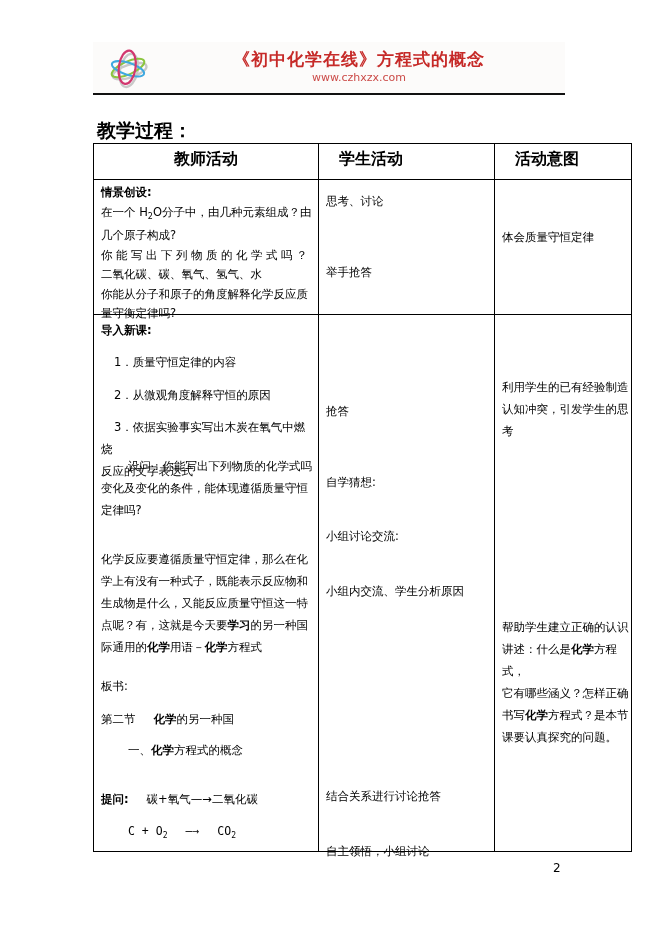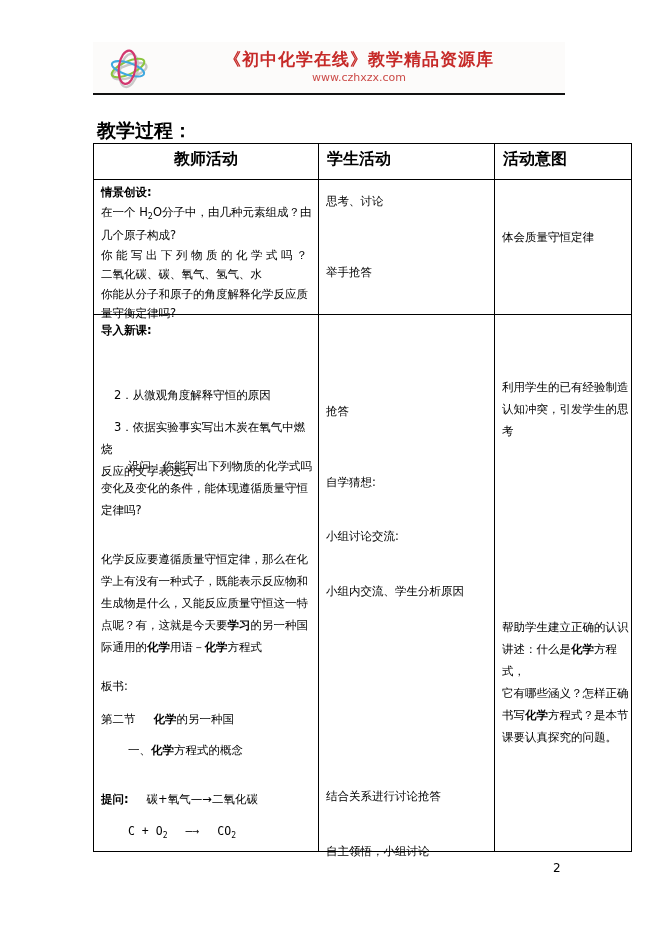--- a/index.html
+++ b/index.html
@@ -43,21 +43,21 @@
   .cell { position:absolute; overflow:visible; }
   .col1 { left:0; width:224px; }
   .col2 { left:225px; width:175px; }
   .col3 { left:401px; width:138px; }
   .rowh { top:0; height:35px; }
   .row1 { top:36px; height:134px; }
   .row2 { top:171px; height:538px; }
 
   .hcell { font-size:16px; font-weight:bold; padding-top:7px; line-height:16px; }
   .hcell.center { text-align:center; }
-  .hcell.pad { padding-left:8px; }
+  .hcell.pad { padding-left:8px;margin-left:12px; }
 
   .blk { position:absolute; left:7px; right:4px; font-size:11.5px; line-height:22px; }
   .col1 .blk { line-height:22px; }
   .lh19 { line-height:19.5px !important; }
   .bold { font-weight:bold; }
   .sp { letter-spacing:3.5px; }
   sub { font-size:8px; }
   .ind1 { display:inline-block; width:13px; }
   .ind2 { display:inline-block; width:27px; }
   .gap { display:inline-block; width:18px; }
@@ -74,21 +74,21 @@
     <svg class="banner-logo" viewBox="0 0 60 60">
       <g fill="none" stroke-linecap="round">
         <ellipse cx="32" cy="34" rx="22" ry="8" stroke="#c9c9c9" stroke-width="3" transform="rotate(-18 32 34)"></ellipse>
         <ellipse cx="31" cy="33" rx="11" ry="21" stroke="#c9c9c9" stroke-width="3" transform="rotate(12 31 33)"></ellipse>
         <ellipse cx="30" cy="30" rx="22" ry="8" stroke="#8bc53f" stroke-width="2.6" transform="rotate(-24 30 30)"></ellipse>
         <ellipse cx="30" cy="31" rx="21" ry="7.5" stroke="#3fa9e0" stroke-width="2.6" transform="rotate(18 30 31)"></ellipse>
         <ellipse cx="29" cy="29" rx="10.5" ry="21" stroke="#d2376e" stroke-width="2.8" transform="rotate(8 29 29)"></ellipse>
       </g>
     </svg>
     <div class="banner-text">
-      <div class="banner-title">《初中化学在线》教学精品资源库</div>
+      <div class="banner-title">《初中化学在线》方程式的概念</div>
       <div class="banner-url">www.czhxzx.com</div>
     </div>
   </div>
 
   <div class="lead-label">教学过程：</div>
 
   <div class="sheet">
     <div class="vline v1"></div>
     <div class="vline v2"></div>
     <div class="hline h1"></div>
@@ -114,20 +114,21 @@
       <div class="blk" style="top:10px">思考、讨论</div>
       <div class="blk" style="top:81px">举手抢答</div>
     </div>
 
     <div class="cell row1 col3">
       <div class="blk" style="top:46px">体会质量守恒定律</div>
     </div>
 
     <div class="cell row2 col1">
       <div class="blk bold" style="top:4px">导入新课:</div>
+      <div class="blk" style="top:36px"><span class="ind1"></span><span>1．质量守恒定律的内容</span></div>
       <div class="blk" style="top:69px"><span class="ind1"></span><span>2．从微观角度解释守恒的原因</span></div>
       <div class="blk" style="top:101px"><span class="ind1"></span><span>3．依据实验事实写出木炭在氧气中燃烧</span><br><span>反应的文字表达式</span></div>
       <div class="blk" style="top:140px"><span class="ind2"></span><span>设问：你能写出下列物质的化学式吗</span><br><span>变化及变化的条件，能体现遵循质量守恒</span><br><span>定律吗?</span></div>
       <div class="blk" style="top:360px">板书:</div>
       <div class="blk" style="top:233px">
         <span>化学反应要遵循质量守恒定律，那么在化</span><br>
         <span>学上有没有一种式子，既能表示反应物和</span><br>
         <span>生成物是什么，又能反应质量守恒这一特</span><br>
         <span>点呢？有，这就是今天要</span><span class="bold">学习</span><span>的另一种国</span><br>
         <span>际通用的</span><span class="bold">化学</span><span>用语－</span><span class="bold">化学</span><span>方程式</span>

